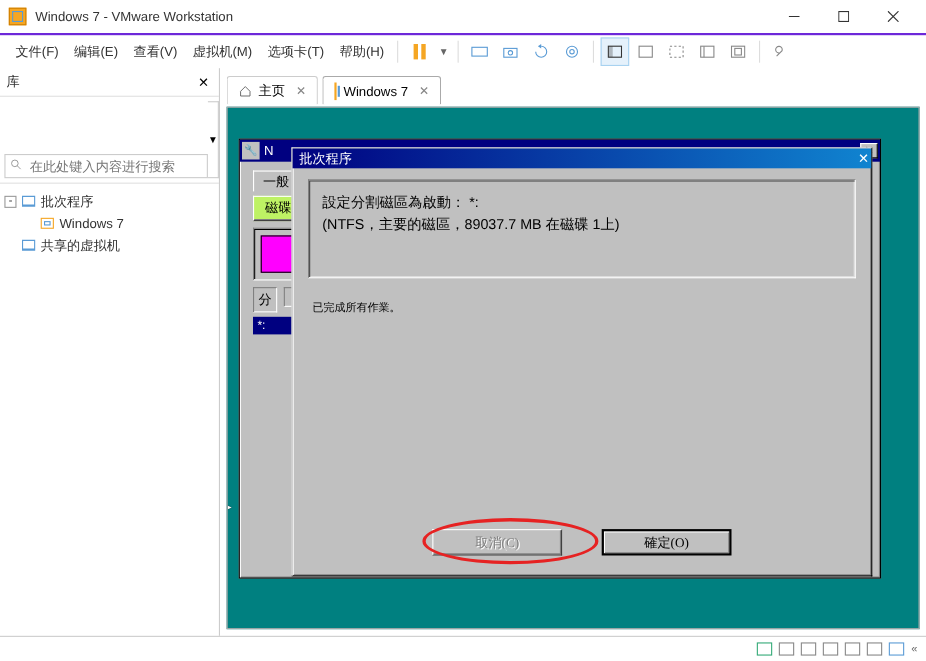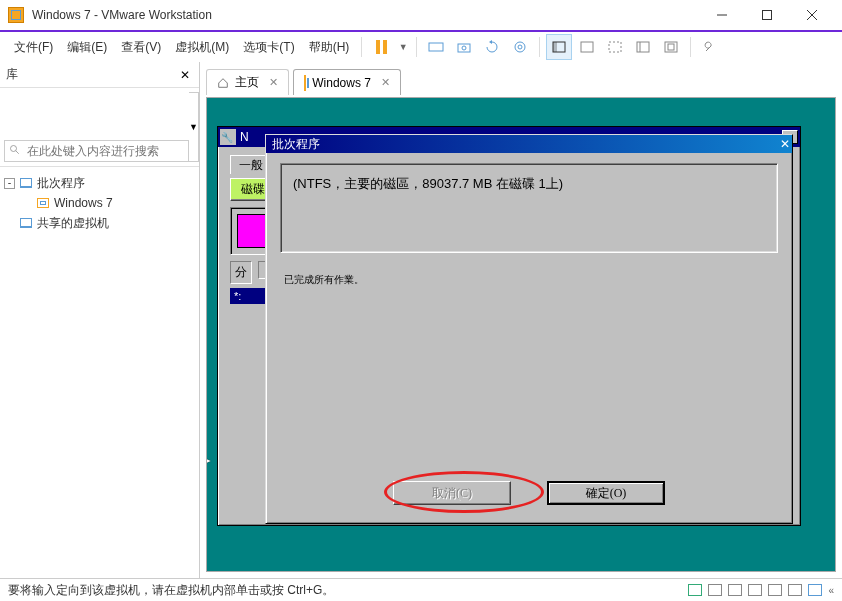--- a/index.html
+++ b/index.html
@@ -279,37 +279,37 @@
         </div>
       </div>
 
       <div class="modal">
         <div class="modal-titlebar">
           <span class="m-title">批次程序</span>
           <span class="t-close">✕</span>
         </div>
         <div class="modal-body">
           <div class="msg-box">
+            <div>設定分割磁區為啟動：  *:</div>
             <div>   (NTFS，主要的磁區，89037.7 MB 在磁碟 1上)</div>
           </div>
           <div class="status-line">已完成所有作業。</div>
           <div class="btn-row">
             <div class="red-ring"></div>
             <button class="dlg-btn disabled">取消(C)</button>
             <button class="dlg-btn default">確定(O)</button>
           </div>
         </div>
       </div>
 
     </div>
   </div>
 </div>
 
 <div class="statusbar">
-  <span>要将输入定向到该虚拟机，请在虚拟机内部单击或按 Ctrl+G。</span>
   <span class="sp"></span>
   <div class="status-icons">
     <span class="s-ic" style="border-color:#3a7;"></span>
     <span class="s-ic"></span>
     <span class="s-ic"></span>
     <span class="s-ic"></span>
     <span class="s-ic"></span>
     <span class="s-ic"></span>
     <span class="s-ic" style="border-color:#5a9bd5;"></span>
     <span style="color:#666;font-size:10px;">«</span>

